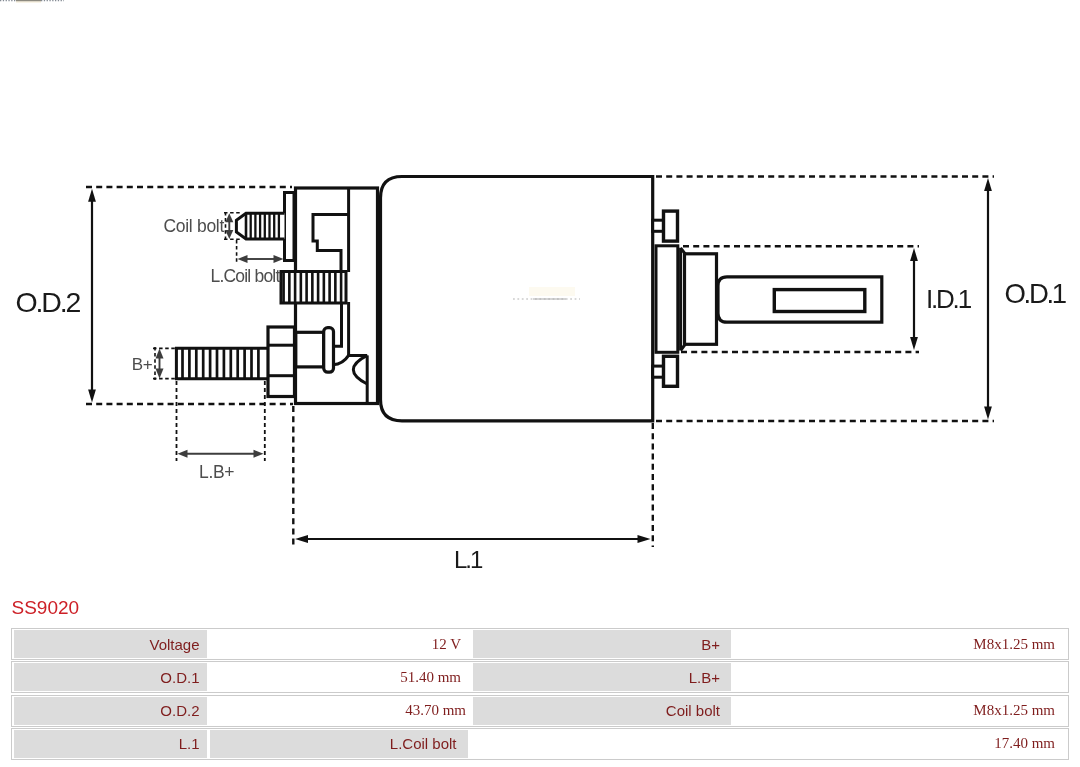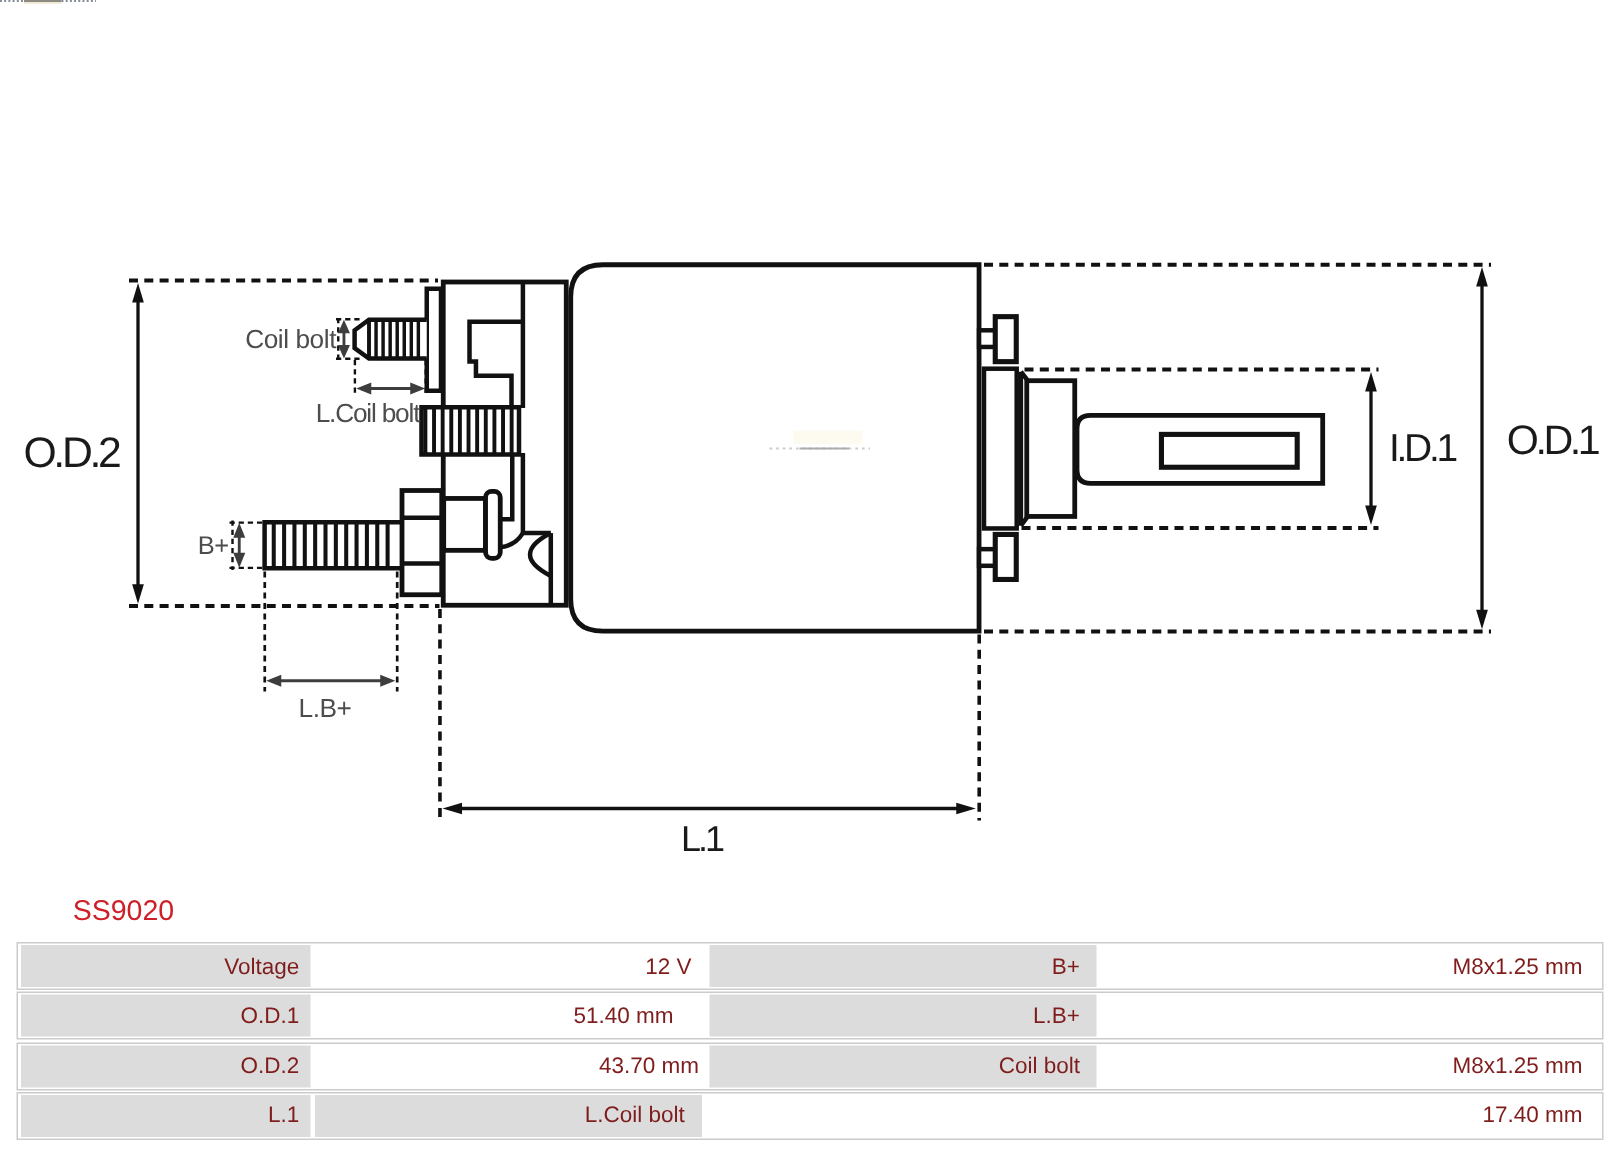--- a/index.html
+++ b/index.html
@@ -1,22 +1,22 @@
 <!DOCTYPE html>
 <html><head>
 <meta charset="utf-8">
 <style>
   html,body{margin:0;padding:0;background:#fff;}
   body{width:1080px;height:767px;font-family:"Liberation Sans",sans-serif;position:relative;overflow:hidden;}
   svg text{font-family:"Liberation Sans",sans-serif;}
-  .pn{position:absolute;left:11.5px;top:597px;font-size:19px;color:#cd2027;letter-spacing:0px;margin-left:37px;}
+  .pn{position:absolute;left:11.5px;top:597px;font-size:19px;color:#cd2027;letter-spacing:0px;}
   .row{position:absolute;left:10.5px;width:1052px;display:flex;border:1px solid #cbcbcb;background:#fff;padding:1px 2px;height:28px;box-sizing:content-box;}
   .cell{display:flex;align-items:center;justify-content:flex-end;font-size:15px;color:#7f1d1d;padding-right:7px;box-sizing:border-box;}
   .g{background:#dcdcdc;margin-right:3px;}
-  .w{background:#fff;}
+  .w{background:#fff;font-family:Liberation Serif, serif;}
   .tick{position:absolute;top:0;left:0;width:65px;height:3px;}
   .tick svg{display:block;}
 </style>
 </head>
 <body>
 
 <div class="tick">
 <svg width="65" height="3" viewBox="0 0 65 3">
 <line x1="0" y1="0.6" x2="16" y2="0.6" stroke="#848b94" stroke-width="1.3" stroke-dasharray="1.3 1.5"></line>
 <rect x="16" y="0" width="25" height="1.5" fill="#8d8a80"></rect>
@@ -200,21 +200,21 @@
 
 <div class="row" style="top:628px">
   <div class="cell g" style="width:193px">Voltage</div>
   <div class="cell w" style="width:263.5px;padding-right:12px">12 V</div>
   <div class="cell g" style="width:258px;padding-right:11px">B+</div>
   <div class="cell w" style="flex:1;padding-right:10.5px">M8x1.25 mm</div>
 </div>
 
 <div class="row" style="top:661.3px">
   <div class="cell g" style="width:193px">O.D.1</div>
-  <div class="cell w" style="width:263.5px;padding-right:24px">51.40 mm</div>
+  <div class="cell w" style="width:263.5px;padding-right:12px">51.40 mm</div>
   <div class="cell g" style="width:258px;padding-right:11px">L.B+</div>
 </div>
 
 <div class="row" style="top:694.6px">
   <div class="cell g" style="width:193px">O.D.2</div>
   <div class="cell w" style="width:263.5px;">43.70 mm</div>
   <div class="cell g" style="width:258px;padding-right:11px">Coil bolt</div>
   <div class="cell w" style="flex:1;padding-right:10.5px">M8x1.25 mm</div>
 </div>
 

